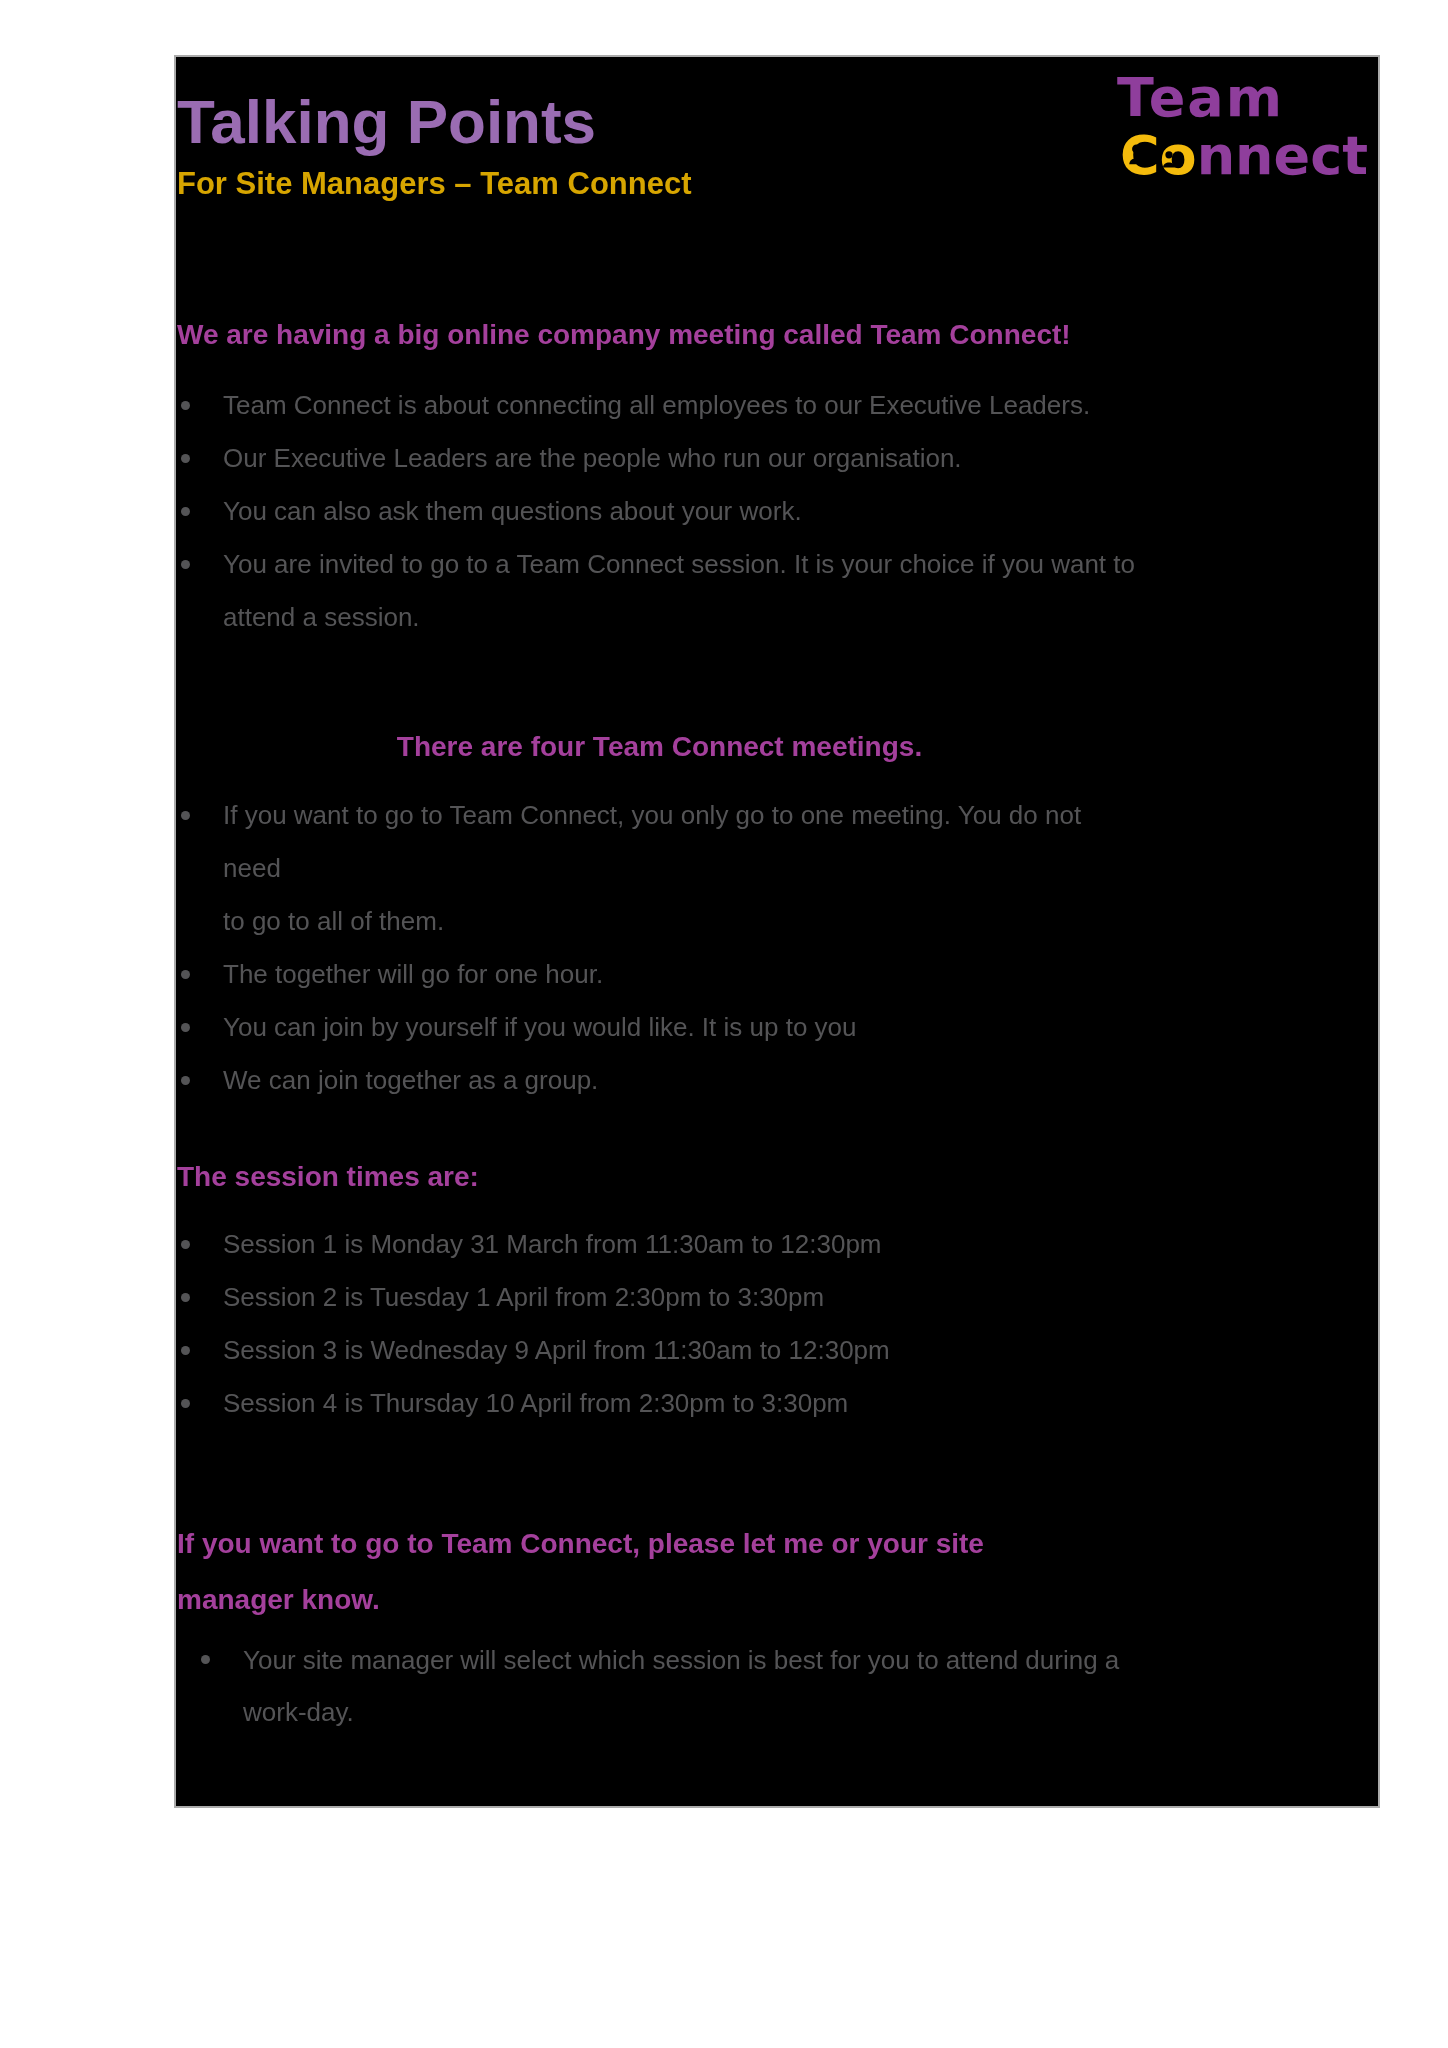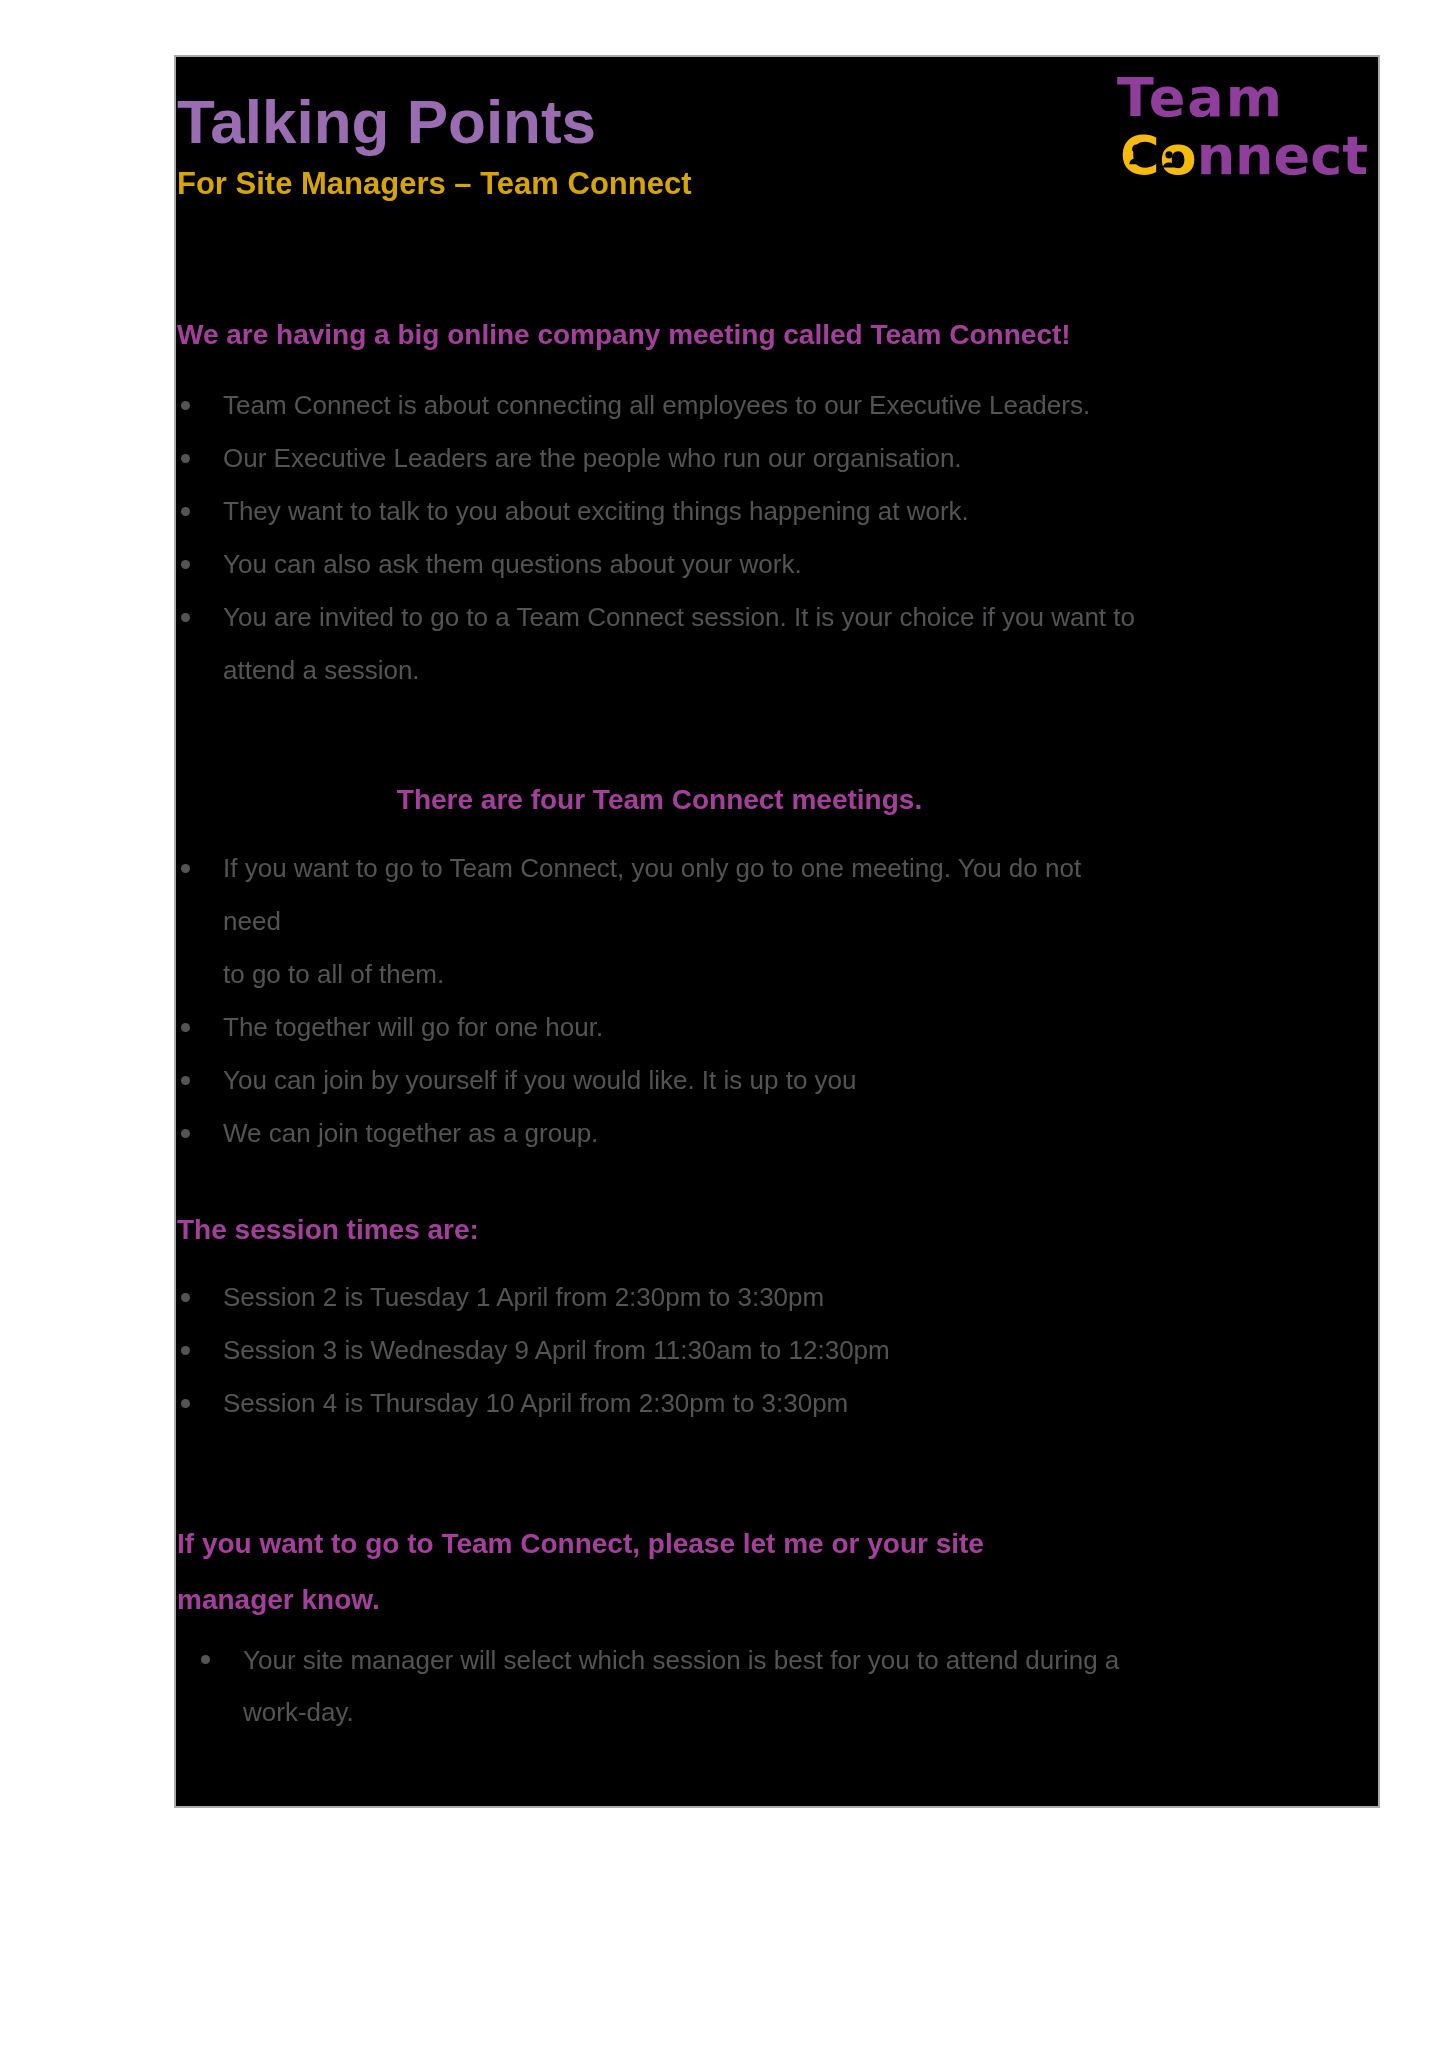--- a/index.html
+++ b/index.html
@@ -142,41 +142,41 @@
 
     <h1 class="title">Talking Points</h1>
     <h2 class="subtitle">For Site Managers – Team Connect</h2>
 
     <div id="sections">
   <section class="section">
     <h3 class="section-heading">We are having a big online company meeting called Team Connect!</h3>
     <ul class="bullets">
             <li>Team Connect is about connecting all employees to our Executive Leaders.</li>
             <li>Our Executive Leaders are the people who run our organisation.</li>
-            <li>They want to talk to you about exciting things happening at work.</li>
             <li>You can also ask them questions about your work.</li>
             <li>You are invited to go to a Team Connect session. It is your choice if you want to
 attend a session.</li>
           </ul>
   </section>
 
   <section class="section">
     <h3 class="section-heading">There are four Team Connect meetings.</h3>
     <ul class="bullets">
             <li>If you want to go to Team Connect, you only go to one meeting. You do not need
 to go to all of them.</li>
             <li>The together will go for one hour.</li>
             <li>You can join by yourself if you would like. It is up to you</li>
             <li>We can join together as a group.</li>
           </ul>
   </section>
 
   <section class="section">
     <h3 class="section-heading">The session times are:</h3>
     <ul class="bullets">
+            <li>Session 1 is Monday 31 March from 11:30am to 12:30pm</li>
             <li>Session 2 is Tuesday 1 April from 2:30pm to 3:30pm</li>
             <li>Session 3 is Wednesday 9 April from 11:30am to 12:30pm</li>
             <li>Session 4 is Thursday 10 April from 2:30pm to 3:30pm</li>
           </ul>
   </section>
 
   <section class="section">
     <h3 class="section-heading">If you want to go to Team Connect, please let me or your site
 manager know.</h3>
     <ul class="bullets">

